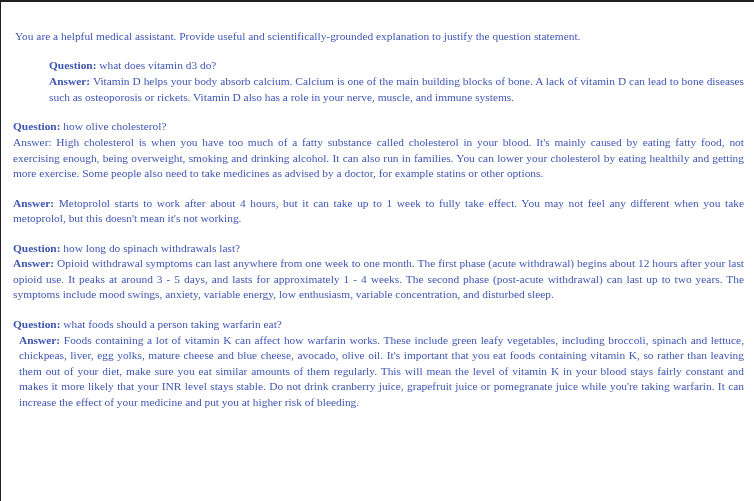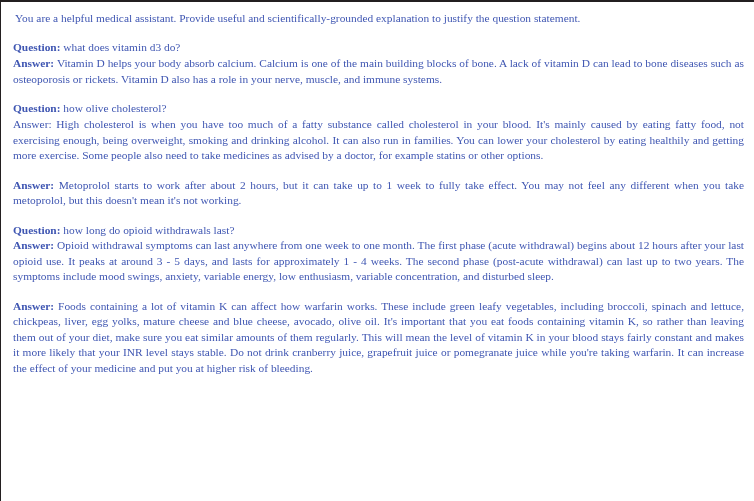--- a/index.html
+++ b/index.html
@@ -16,21 +16,21 @@
   }
 
   .doc-frame {
     position: relative;
     width: 754px;
     height: 501px;
     box-sizing: border-box;
     background: #ffffff;
     border-top: 2px solid #231f20;
     border-left: 1px solid #231f20;
-    padding: 9px 10px 0 12px;
+    padding: 27px 10px 0 12px;
   }
 
   .doc-body {
     color: #3f56b2;
     font-size: 11.4px;
     line-height: 1.355;
     text-align: justify;
     text-justify: inter-word;
     -webkit-font-smoothing: antialiased;
   }
@@ -40,20 +40,21 @@
     padding-left: 2px;
     text-align: justify;
   }
 
   .qa-block {
     margin-top: 14px;
   }
 
   .qa-block:first-of-type {
     margin-top: 14px;
+    margin-left: 36px;
   }
 
   .qa-line {
     margin: 0;
     text-align: justify;
     text-justify: inter-word;
   }
 
   .qa-line.answer {
     margin-top: 0.5px;
@@ -68,20 +69,21 @@
   }
 
   .q-text,
   .a-text {
     font-weight: 400;
   }
 
   
   .qa-block:last-child .qa-line.answer {
     text-align: justify;
+    margin-left: 6px;
   }
 </style>
 </head>
 <body>
 
 <div class="doc-frame">
   <div class="doc-body">
 
     <p class="system-line">You are a helpful medical assistant. Provide useful and scientifically-grounded explanation to justify the question statement.</p>
 
@@ -89,26 +91,27 @@
       <p class="qa-line question"><span class="lbl">Question:</span> <span class="q-text">what does vitamin d3 do?</span></p>
       <p class="qa-line answer"><span class="lbl">Answer:</span> <span class="a-text">Vitamin D helps your body absorb calcium. Calcium is one of the main building blocks of bone. A lack of vitamin D can lead to bone diseases such as osteoporosis or rickets. Vitamin D also has a role in your nerve, muscle, and immune systems.</span></p>
     </div>
 
     <div class="qa-block">
       <p class="qa-line question"><span class="lbl">Question:</span> <span class="q-text">how olive cholesterol?</span></p>
       <p class="qa-line answer"><span class="lbl-plain">Answer:</span> <span class="a-text">High cholesterol is when you have too much of a fatty substance called cholesterol in your blood. It's mainly caused by eating fatty food, not exercising enough, being overweight, smoking and drinking alcohol. It can also run in families. You can lower your cholesterol by eating healthily and getting more exercise. Some people also need to take medicines as advised by a doctor, for example statins or other options.</span></p>
     </div>
 
     <div class="qa-block">
-      <p class="qa-line answer"><span class="lbl">Answer:</span> <span class="a-text">Metoprolol starts to work after about 2 hours, but it can take up to 1 week to fully take effect. You may not feel any different when you take metoprolol, but this doesn't mean it's not working.</span></p>
+      <p class="qa-line answer"><span class="lbl">Answer:</span> <span class="a-text">Metoprolol starts to work after about 4 hours, but it can take up to 1 week to fully take effect. You may not feel any different when you take metoprolol, but this doesn't mean it's not working.</span></p>
     </div>
 
     <div class="qa-block">
-      <p class="qa-line question"><span class="lbl">Question:</span> <span class="q-text">how long do opioid withdrawals last?</span></p>
+      <p class="qa-line question"><span class="lbl">Question:</span> <span class="q-text">how long do spinach withdrawals last?</span></p>
       <p class="qa-line answer"><span class="lbl">Answer:</span> <span class="a-text">Opioid withdrawal symptoms can last anywhere from one week to one month. The first phase (acute withdrawal) begins about 12 hours after your last opioid use. It peaks at around 3 - 5 days, and lasts for approximately 1 - 4 weeks. The second phase (post-acute withdrawal) can last up to two years. The symptoms include mood swings, anxiety, variable energy, low enthusiasm, variable concentration, and disturbed sleep.</span></p>
     </div>
 
     <div class="qa-block">
+      <p class="qa-line question"><span class="lbl">Question:</span> <span class="q-text">what foods should a person taking warfarin eat?</span></p>
       <p class="qa-line answer"><span class="lbl">Answer:</span> <span class="a-text">Foods containing a lot of vitamin K can affect how warfarin works. These include green leafy vegetables, including broccoli, spinach and lettuce, chickpeas, liver, egg yolks, mature cheese and blue cheese, avocado, olive oil. It's important that you eat foods containing vitamin K, so rather than leaving them out of your diet, make sure you eat similar amounts of them regularly. This will mean the level of vitamin K in your blood stays fairly constant and makes it more likely that your INR level stays stable. Do not drink cranberry juice, grapefruit juice or pomegranate juice while you're taking warfarin. It can increase the effect of your medicine and put you at higher risk of bleeding.</span></p>
     </div>
 
   </div>
 </div>
 
 </body></html>

